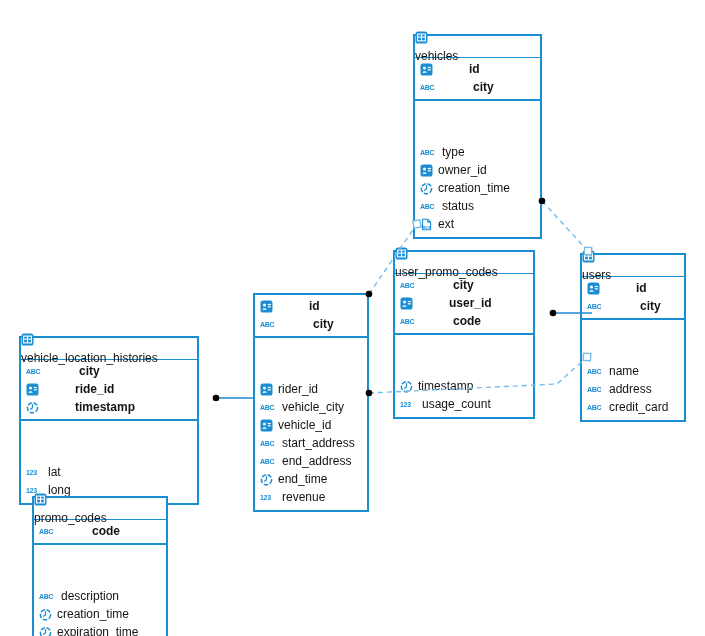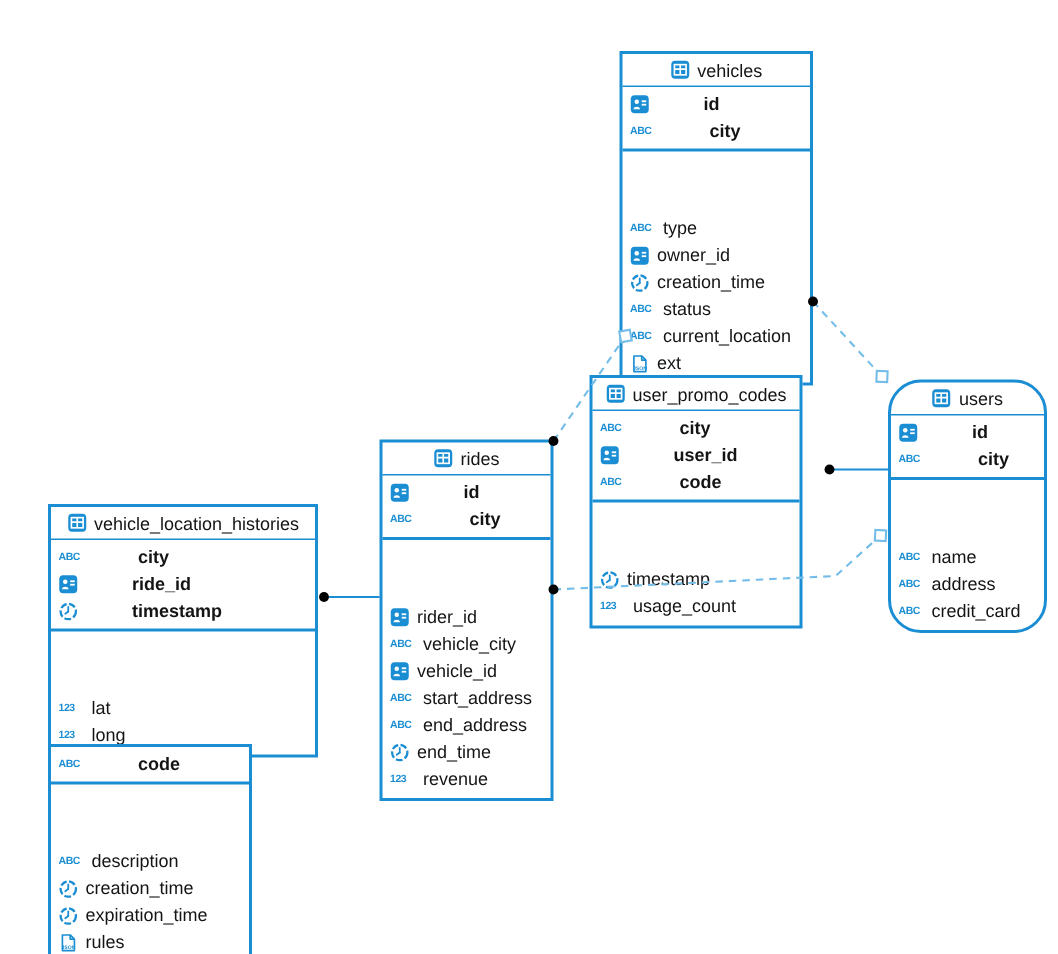--- a/index.html
+++ b/index.html
@@ -11,24 +11,25 @@
 
   .table-card {
     position: absolute;
     background: #ffffff;
     border: 2px solid var(--accent);
     box-sizing: border-box;
     z-index: 2;
   }
   .tbl-header {
     height: 21px;
-    display: flex; align-items: center; justify-content: center; gap: 5px;
+    display: flex; justify-content: center; gap: 5px;
     border-bottom: 1.5px solid var(--accent);
     font-size: 12px;
     white-space: nowrap;
+    flex-direction: column;
   }
   .tbl-section { box-sizing: border-box; }
   .tbl-keys   { padding: 2px 0 3px 0; border-bottom: 2px solid var(--accent); }
   .tbl-keys .row-name { font-weight: bold; padding-left: 31px; }
   .tbl-fields { padding: 2px 0 4px 0; margin-top: 40px; }
   .tbl-row {
     height: 18px;
     display: flex; align-items: center; gap: 5px;
     padding: 0 6px 0 5px;
     font-size: 12px;
@@ -109,24 +110,20 @@
               <line x1="6.5" y1="6.7" x2="4.5" y2="8.2" stroke="#1b8ed3" stroke-width="1.2" stroke-linecap="round"></line>
             </svg>
           </span>
           <span class="row-name">creation_time</span>
         </div>
         <div class="tbl-row">
           <span class="type-badge">ABC</span>
           <span class="row-name">status</span>
         </div>
         <div class="tbl-row">
-          <span class="type-badge">ABC</span>
-          <span class="row-name">current_location</span>
-        </div>
-        <div class="tbl-row">
           <span class="icon-holder">
             <svg width="13" height="13" viewBox="0 0 13 13" xmlns="http://www.w3.org/2000/svg">
               <path d="M2.6 1.3 h5.2 l2.8 2.8 v7.6 h-8 z" fill="#fff" stroke="#1b8ed3" stroke-width="1.1" stroke-linejoin="round"></path>
               <path d="M7.8 1.3 v2.8 h2.8" fill="none" stroke="#1b8ed3" stroke-width="1.1" stroke-linejoin="round"></path>
               <text x="6.6" y="10.9" font-size="3.4" font-weight="bold" fill="#1b8ed3" text-anchor="middle" font-family="Liberation Sans, sans-serif">JSON</text>
             </svg>
           </span>
           <span class="row-name">ext</span>
         </div>
       </div>
@@ -175,21 +172,21 @@
             </svg>
           </span>
           <span class="row-name">timestamp</span>
         </div>
         <div class="tbl-row">
           <span class="type-badge">123</span>
           <span class="row-name">usage_count</span>
         </div>
       </div>
     </div>
-    <div class="table-card" style="left: 592px; top: 253px; width: 106px; border-radius: 22px;">
+    <div class="table-card" style="left: 580px; top: 253px; width: 106px;">
       <div class="tbl-header">
         <span class="icon-holder">
           <svg width="13" height="13" viewBox="0 0 13 13" xmlns="http://www.w3.org/2000/svg">
             <rect x="0.5" y="0.5" width="12" height="12" rx="2.6" fill="#1b8ed3"></rect>
             <rect x="2.6" y="3.1" width="7.8" height="6.8" fill="none" stroke="#fff" stroke-width="1.1"></rect>
             <line x1="2.6" y1="6.1" x2="10.4" y2="6.1" stroke="#fff" stroke-width="1.1"></line>
             <line x1="6.5" y1="3.1" x2="6.5" y2="9.9" stroke="#fff" stroke-width="1.1"></line>
           </svg>
         </span>
         <span>users</span>
@@ -221,31 +218,20 @@
           <span class="type-badge">ABC</span>
           <span class="row-name">address</span>
         </div>
         <div class="tbl-row">
           <span class="type-badge">ABC</span>
           <span class="row-name">credit_card</span>
         </div>
       </div>
     </div>
     <div class="table-card" style="left: 253px; top: 293px; width: 116px;">
-      <div class="tbl-header">
-        <span class="icon-holder">
-          <svg width="13" height="13" viewBox="0 0 13 13" xmlns="http://www.w3.org/2000/svg">
-            <rect x="0.5" y="0.5" width="12" height="12" rx="2.6" fill="#1b8ed3"></rect>
-            <rect x="2.6" y="3.1" width="7.8" height="6.8" fill="none" stroke="#fff" stroke-width="1.1"></rect>
-            <line x1="2.6" y1="6.1" x2="10.4" y2="6.1" stroke="#fff" stroke-width="1.1"></line>
-            <line x1="6.5" y1="3.1" x2="6.5" y2="9.9" stroke="#fff" stroke-width="1.1"></line>
-          </svg>
-        </span>
-        <span>rides</span>
-      </div>
       <div class="tbl-section tbl-keys">
         <div class="tbl-row">
           <span class="icon-holder">
             <svg width="13" height="13" viewBox="0 0 13 13" xmlns="http://www.w3.org/2000/svg">
               <rect x="0.5" y="0.5" width="12" height="12" rx="2.6" fill="#1b8ed3"></rect>
               <circle cx="4.5" cy="4.9" r="1.5" fill="#fff"></circle>
               <path d="M2.3 9.8 C2.3 7.6 6.7 7.6 6.7 9.8 Z" fill="#fff"></path>
               <rect x="7.8" y="3.9" width="3" height="1.2" fill="#fff"></rect>
               <rect x="7.8" y="6.2" width="3" height="1.2" fill="#fff"></rect>
             </svg>
@@ -303,21 +289,21 @@
             </svg>
           </span>
           <span class="row-name">end_time</span>
         </div>
         <div class="tbl-row">
           <span class="type-badge">123</span>
           <span class="row-name">revenue</span>
         </div>
       </div>
     </div>
-    <div class="table-card" style="left: 32px; top: 336px; width: 180px;">
+    <div class="table-card" style="left: 19px; top: 336px; width: 180px;">
       <div class="tbl-header">
         <span class="icon-holder">
           <svg width="13" height="13" viewBox="0 0 13 13" xmlns="http://www.w3.org/2000/svg">
             <rect x="0.5" y="0.5" width="12" height="12" rx="2.6" fill="#1b8ed3"></rect>
             <rect x="2.6" y="3.1" width="7.8" height="6.8" fill="none" stroke="#fff" stroke-width="1.1"></rect>
             <line x1="2.6" y1="6.1" x2="10.4" y2="6.1" stroke="#fff" stroke-width="1.1"></line>
             <line x1="6.5" y1="3.1" x2="6.5" y2="9.9" stroke="#fff" stroke-width="1.1"></line>
           </svg>
         </span>
         <span>vehicle_location_histories</span>
@@ -355,20 +341,31 @@
           <span class="type-badge">123</span>
           <span class="row-name">lat</span>
         </div>
         <div class="tbl-row">
           <span class="type-badge">123</span>
           <span class="row-name">long</span>
         </div>
       </div>
     </div>
     <div class="table-card" style="left: 32px; top: 496px; width: 136px;">
+      <div class="tbl-header">
+        <span class="icon-holder">
+          <svg width="13" height="13" viewBox="0 0 13 13" xmlns="http://www.w3.org/2000/svg">
+            <rect x="0.5" y="0.5" width="12" height="12" rx="2.6" fill="#1b8ed3"></rect>
+            <rect x="2.6" y="3.1" width="7.8" height="6.8" fill="none" stroke="#fff" stroke-width="1.1"></rect>
+            <line x1="2.6" y1="6.1" x2="10.4" y2="6.1" stroke="#fff" stroke-width="1.1"></line>
+            <line x1="6.5" y1="3.1" x2="6.5" y2="9.9" stroke="#fff" stroke-width="1.1"></line>
+          </svg>
+        </span>
+        <span>promo_codes</span>
+      </div>
       <div class="tbl-section tbl-keys">
         <div class="tbl-row">
           <span class="type-badge">ABC</span>
           <span class="row-name">code</span>
         </div>
       </div>
       <div class="tbl-section tbl-fields">
         <div class="tbl-row">
           <span class="type-badge">ABC</span>
           <span class="row-name">description</span>

